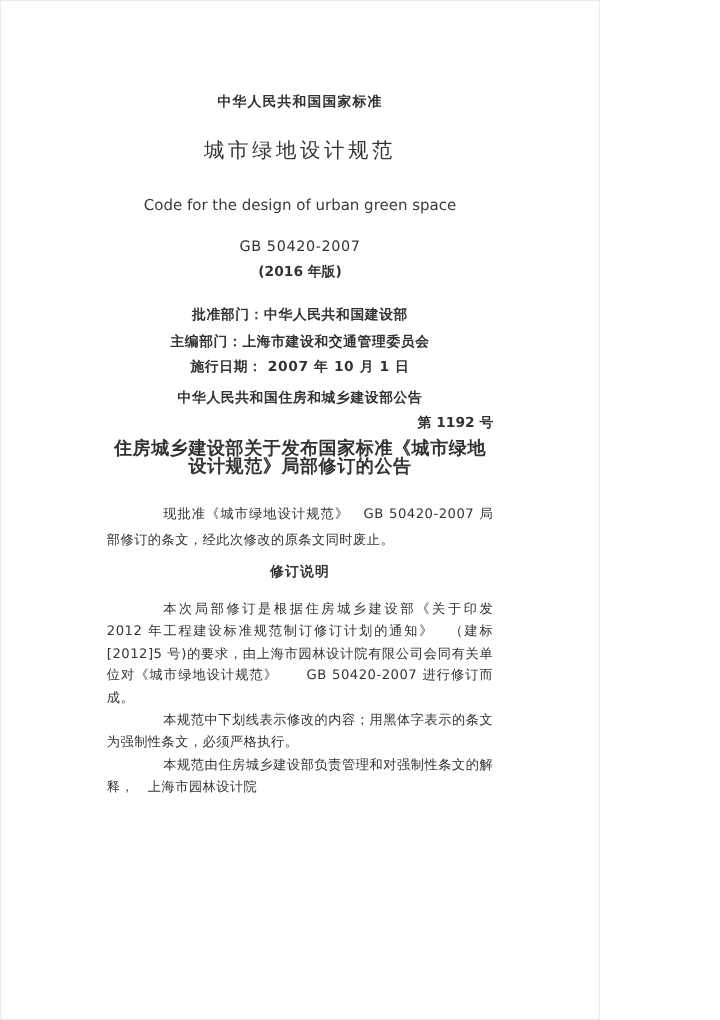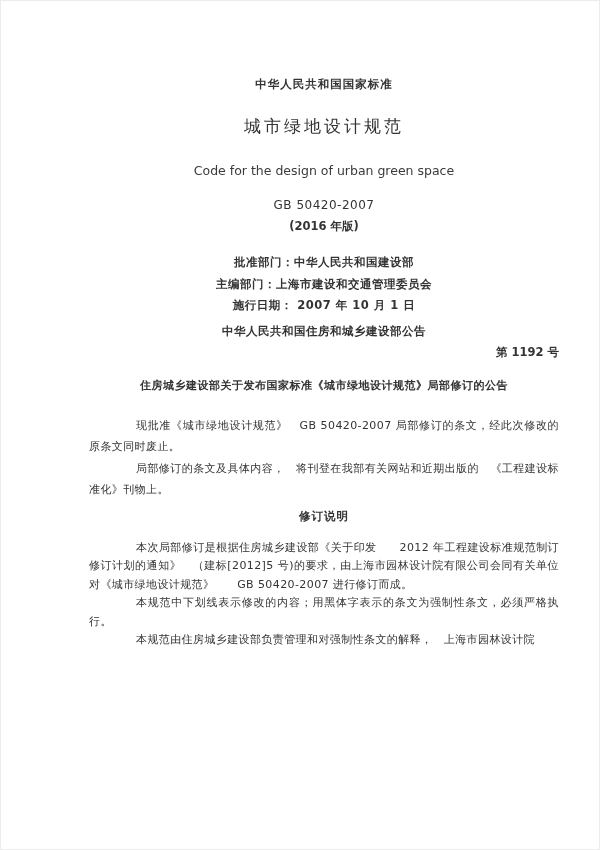--- a/index.html
+++ b/index.html
@@ -2,28 +2,28 @@
 <html><head>
 <meta charset="utf-8">
 <style>
   html, body {
     margin: 0;
     padding: 0;
     background: #ffffff;
   }
   .page {
     position: relative;
-    width: 600px;
+    width: 500px;
     height: 850px;
     box-sizing: border-box;
     background: #ffffff;
     border: 1px solid #ececec;
     font-family: "DejaVu Sans", "Liberation Sans", sans-serif;
     color: #333333;
-    padding: 76px 40px 0 88px;
+    padding: 76px 88px 0 88px;
     overflow: hidden;
   }
   .center { text-align: center; }
   .std-label {
     font-size: 11.5px;
     line-height: 14px;
     letter-spacing: 1px;
     font-weight: bold;
   }
   .doc-title {
@@ -67,22 +67,22 @@
     letter-spacing: 0.5px;
   }
   .announce-no {
     margin-top: 7px;
     font-size: 11.5px;
     line-height: 14px;
     font-weight: bold;
     text-align: right;
   }
   .announce-subject {
-    margin-top: 19px;
-    font-size: 11px;
+    margin-top: 7px;
+    font-size: 15px;
     line-height: 15px;
     font-weight: bold;
     letter-spacing: 0.5px;
   }
   .body-para {
     margin: 0;
     font-size: 11px;
     line-height: 21.5px;
     text-align: justify;
     text-indent: 47px;
@@ -130,21 +130,20 @@
   </div>
 
   <div class="announce-title center">中华人民共和国住房和城乡建设部公告</div>
 
   <div class="announce-no center">第 1192 号</div>
 
   <div class="announce-subject center">住房城乡建设部关于发布国家标准《城市绿地设计规范》局部修订的公告</div>
 
   <div class="announce-paras">
     <p class="body-para">现批准《城市绿地设计规范》　GB 50420-2007 局部修订的条文，经此次修改的原条文同时废止。</p>
-    <p class="body-para">局部修订的条文及具体内容，　将刊登在我部有关网站和近期出版的　《工程建设标准化》刊物上。</p>
   </div>
 
 
   <div class="section-title center">修订说明</div>
 
   <div class="revision-paras">
     <p class="body-para">本次局部修订是根据住房城乡建设部《关于印发　　2012 年工程建设标准规范制订修订计划的通知》　（建标[2012]5 号)的要求，由上海市园林设计院有限公司会同有关单位对《城市绿地设计规范》　　GB 50420-2007 进行修订而成。</p>
     <p class="body-para">本规范中下划线表示修改的内容；用黑体字表示的条文为强制性条文，必须严格执行。</p>
     <p class="body-para">本规范由住房城乡建设部负责管理和对强制性条文的解释，　上海市园林设计院</p>
   </div>

